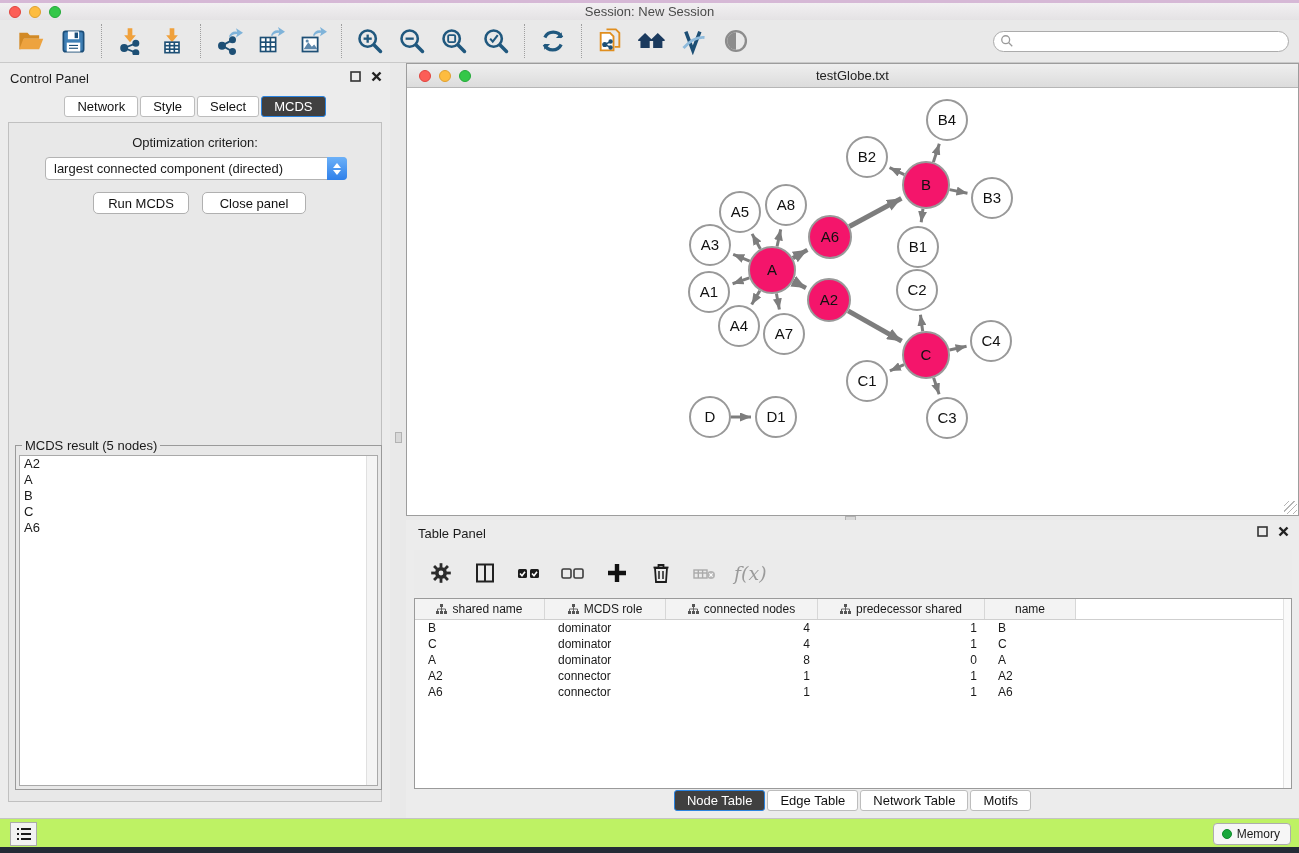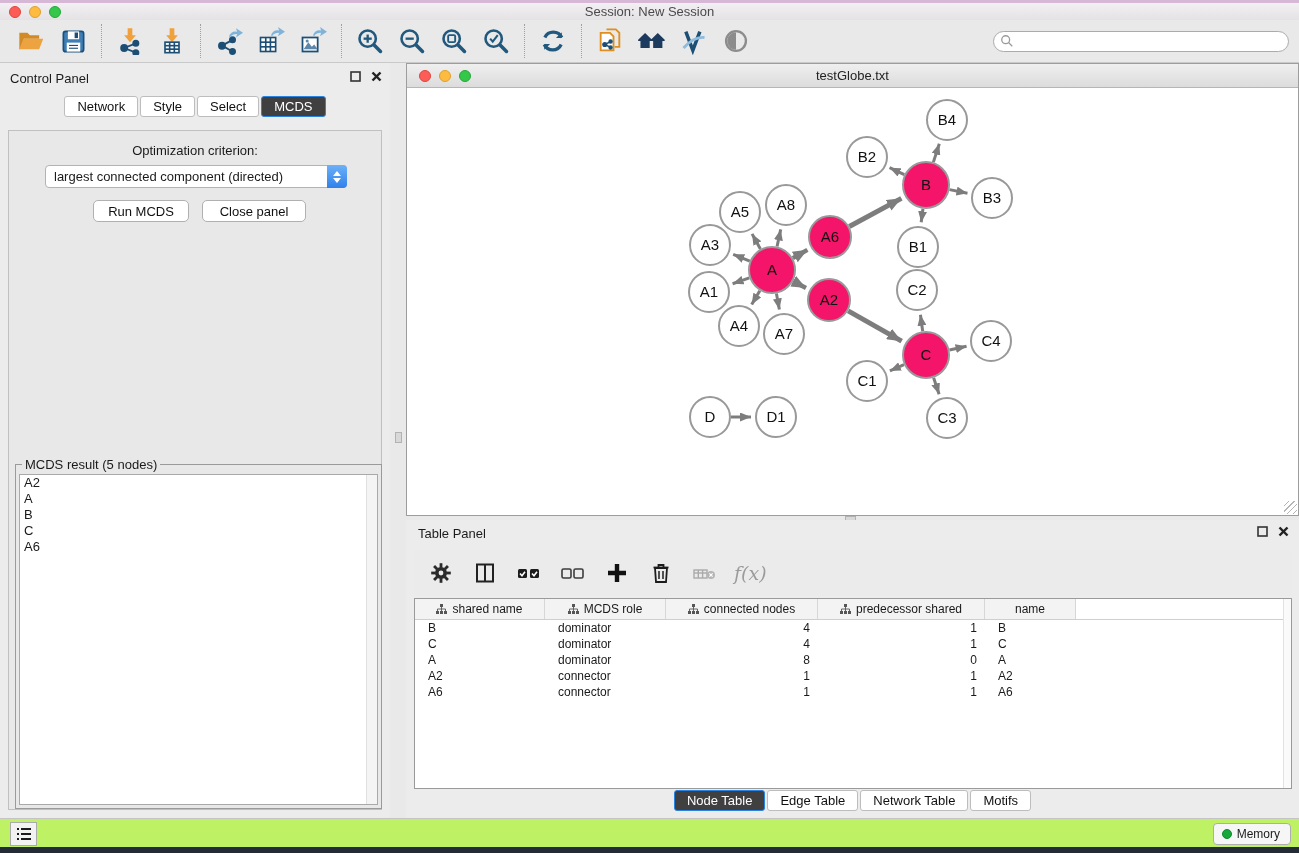--- a/index.html
+++ b/index.html
@@ -25,31 +25,31 @@
 
   
   #control-panel { position:absolute; left:0; top:63px; width:390px; height:755px; background:#ececec;text-decoration:underline; }
   #cp-header { position:relative; height:30px; }
   #cp-title { position:absolute; left:10px; top:8px; font-size:13px; color:#1c1c1c; }
   .panel-wctl { position:absolute; top:8px; display:flex; gap:10px; }
   #cp-header .panel-wctl { right:8px; }
   #control-tabs { position:absolute; left:0; top:33px; width:390px; display:flex; justify-content:center; gap:2px; }
   .seg-tab { height:21px; padding:0 12px; background:#fff; border:1px solid #bdbdbd; border-radius:3px; display:flex; align-items:center; font-size:13px; color:#111; }
   .seg-tab.active { background:#404040; border-color:#2a83e0; color:#fff; }
-  #cp-content { position:absolute; left:8px; top:59px; width:374px; height:680px; background:#e8e8e8; border:1px solid #c0c0c0;margin-top:8px; }
+  #cp-content { position:absolute; left:8px; top:59px; width:374px; height:680px; background:#e8e8e8; border:1px solid #c0c0c0; }
   #opt-label { position:absolute; left:0; width:100%; top:12px; text-align:center; font-size:13px; }
   #opt-select { position:absolute; left:36px; top:34px; width:302px; height:23px; background:#fff; border:1px solid #b3b3b3; border-radius:4px; display:flex; align-items:center; }
   #opt-select .val { flex:1; padding-left:8px; font-size:13px; white-space:nowrap; overflow:hidden; }
   #opt-select .stepper { width:20px; height:23px; margin-right:-1px; background:linear-gradient(#6cb1f8,#2f80ea); border-radius:0 4px 4px 0; display:flex; flex-direction:column; align-items:center; justify-content:center; gap:2px; }
   .chev-up { width:0; height:0; border-left:4px solid transparent; border-right:4px solid transparent; border-bottom:5px solid #fff; }
   .chev-down { width:0; height:0; border-left:4px solid transparent; border-right:4px solid transparent; border-top:5px solid #fff; }
   .push-btn { position:absolute; height:22px; background:#fff; border:1px solid #b0b0b0; border-radius:5px; font-size:13px; color:#111; display:flex; align-items:center; justify-content:center; font-family:"Liberation Sans",sans-serif; }
   #run-btn { left:84px; top:69px; width:96px; }
   #closepanel-btn { left:193px; top:69px; width:104px; }
-  #result-box { position:absolute; left:6px; top:333px; width:367px; height:345px; border:1px solid #9a9a9a; }
+  #result-box { position:absolute; left:6px; top:322px; width:367px; height:345px; border:1px solid #9a9a9a; }
   #result-legend { position:absolute; left:6px; top:-8px; background:#e8e8e8; padding:0 3px; font-size:13px; }
   #result-list { position:absolute; left:3px; top:9px; right:3px; bottom:3px; background:#fff; border:1px solid #a9a9a9; overflow:hidden; }
   .result-item { font-size:13px; line-height:16px; padding-left:4px; }
   #result-scroll { position:absolute; right:0; top:0; width:11px; height:100%; background:#f4f4f4; border-left:1px solid #e0e0e0; }
 
   
   .vgrip { position:absolute; width:7px; height:11px; background:#d8d8d8; border:1px solid #b2b2b2; }
   .hgrip { position:absolute; width:11px; height:6px; background:#d8d8d8; border:1px solid #b2b2b2; }
 
   

